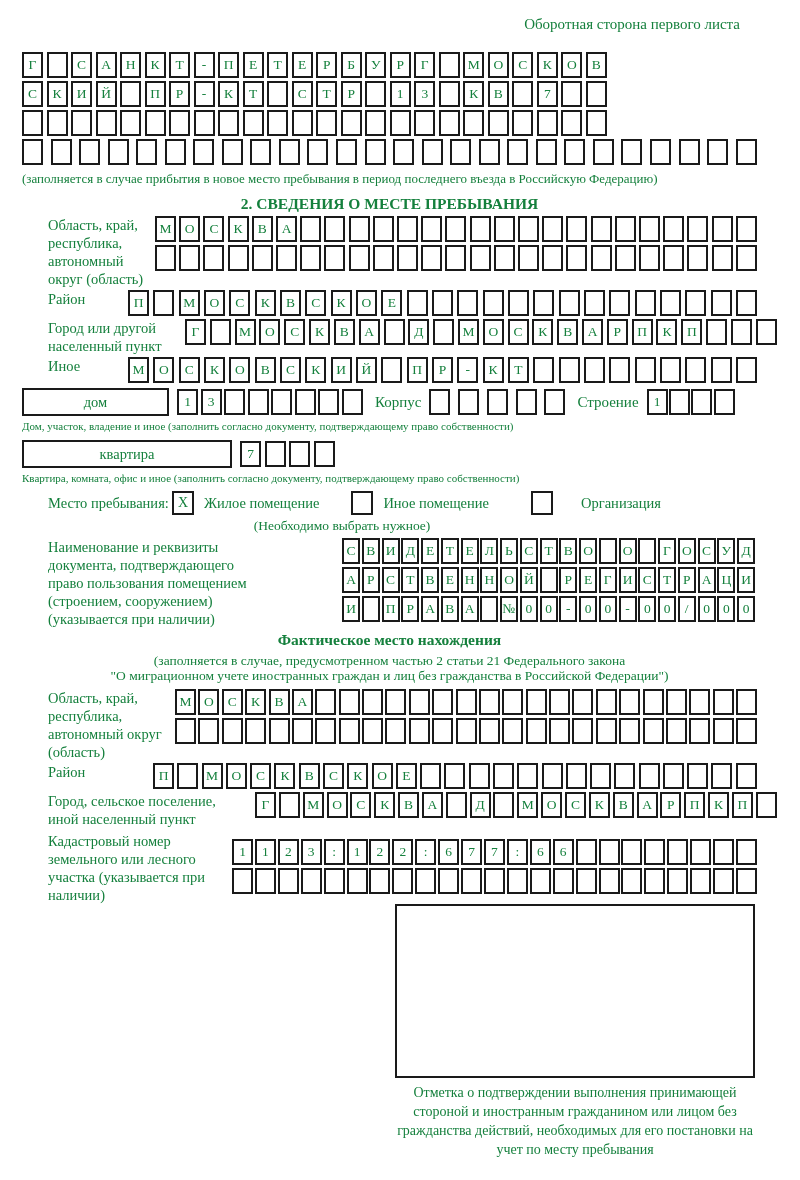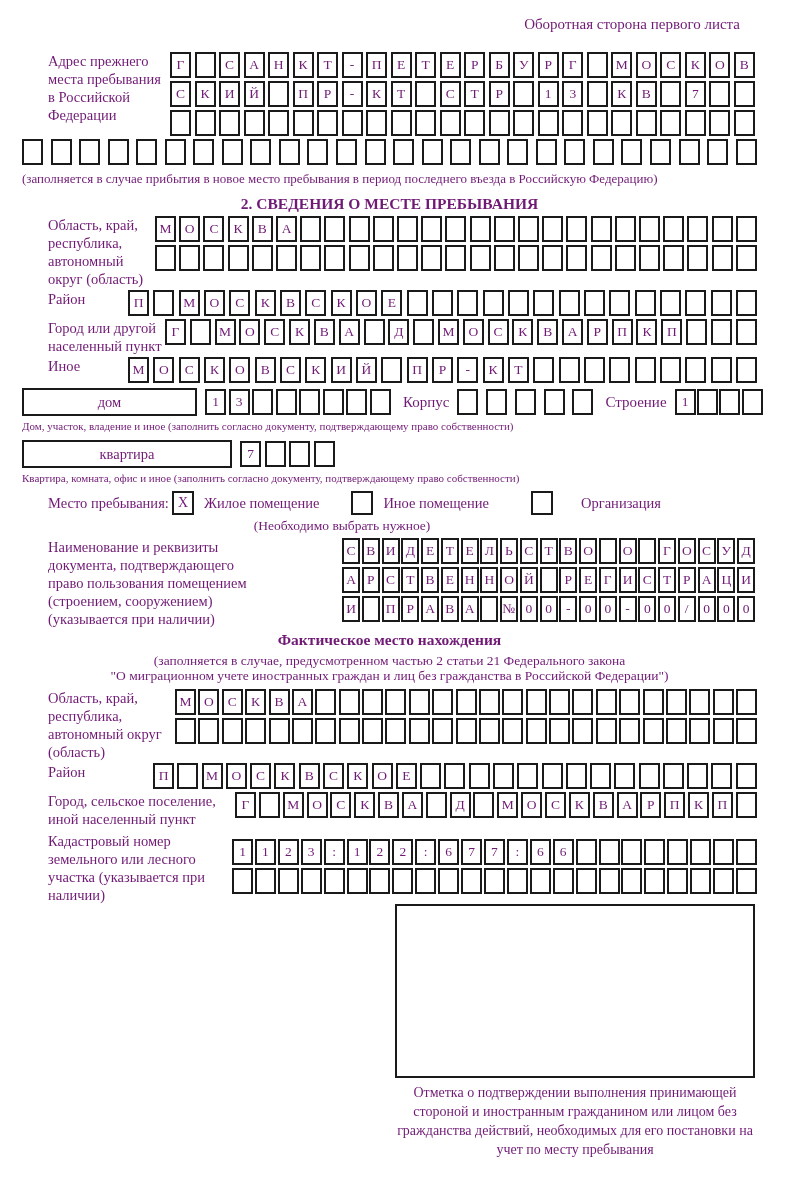--- a/index.html
+++ b/index.html
@@ -2,21 +2,21 @@
 <html><head>
 <meta charset="utf-8">
 <style>
   html,body{margin:0;padding:0;background:#fff;}
   .page{
     position:relative;
     width:800px;height:1180px;
     box-sizing:border-box;
     padding:16px 20px 0 22px;
     background:#fff;
-    color:#701a75;
+    color:#15803d;
     font-family:"Liberation Serif","DejaVu Serif",serif;
     overflow:hidden;
   }
   .hdr{font-size:15px;text-align:right;padding-right:40px;height:18px;margin-bottom:18px;}
 
   .field{display:flex;align-items:flex-start;}
   .flabel{font-size:14.5px;line-height:18px;box-sizing:border-box;padding-left:26px;flex:0 0 auto;}
   .flabel .lt{display:block;}
 
   .cellcol{display:flex;flex-direction:column;gap:3px;}
@@ -48,29 +48,29 @@
   .cr-fraion{width:604px;}
   .f-fgor  .flabel{width:213px;} .f-fgor .flabel .lt{width:185px;}
   .cr-fgor {width:522px;}
   .f-fcad  .flabel{width:210px;} .f-fcad .flabel .lt{width:165px;}
   .cr-fcad {width:525px;}
   .f-fcad .cellcol{margin-top:7px;}
 
   .note{font-size:13px;text-align:left;height:15px;white-space:nowrap;}
   .note-top{margin-top:6px;}
   .sec-title{font-size:15.5px;font-weight:bold;text-align:center;width:735px;height:17px;margin-top:9px;}
-  .mt2{margin-top:2px;} .mt3{margin-top:3px;} .mt4{margin-top:4px;} .mt5{margin-top:5px;} .mt6{margin-top:6px;}
+  .mt2{margin-top:2px;} .mt3{margin-top:3px;gap:20px;} .mt4{margin-top:4px;} .mt5{margin-top:5px;} .mt6{margin-top:6px;}
 
   .house-row{display:flex;align-items:center;margin-top:5px;height:28px;}
   .bigbox{
     box-sizing:border-box;height:28px;border:2px solid #1a1a1a;
     display:flex;align-items:center;justify-content:center;
     font-size:14.5px;background:#fff;
   }
-  .bb-dom{width:175px;margin-right:8px;}
+  .bb-dom{width:147px;margin-right:8px;}
   .bb-kv {width:210px;margin-right:8px;}
   .w186{width:186px;} .w136{width:136px;margin-left:8px;} .w88{width:88px;margin-left:8px;} .w95{width:95px;}
   .hlabel{font-size:15px;margin-left:12px;white-space:nowrap;}
   .cap{font-size:11px;height:15px;margin-top:4px;white-space:nowrap;}
 
   .stay-row{display:flex;align-items:center;margin-top:4px;height:24px;font-size:14.5px;}
   .stay-lbl{width:150px;flex:0 0 auto;padding-left:26px;box-sizing:border-box;}
   .chk{
     flex:0 0 22px;width:22px;height:24px;box-sizing:border-box;border:2px solid #1a1a1a;
     display:flex;align-items:center;justify-content:center;font-size:14px;background:#fff;
@@ -86,23 +86,20 @@
   .stamp-cap{width:372px;margin-left:367px;margin-top:5px;font-size:14px;line-height:19px;text-align:center;}
 </style>
 </head>
 <body>
 
 <div class="page">
 
   <div class="hdr">Оборотная сторона первого листа</div>
 
   <div class="field f-prev">
-    <div class="flabel">
-        <span class="lt">Адрес прежнего места пребывания в Российской Федерации</span>
-      </div>
     <div class="cellcol">
       <div class="cellrow cr-prev">
           <span class="cell">Г</span>
           <span class="cell"></span>
           <span class="cell">С</span>
           <span class="cell">А</span>
           <span class="cell">Н</span>
           <span class="cell">К</span>
           <span class="cell">Т</span>
           <span class="cell">-</span>

